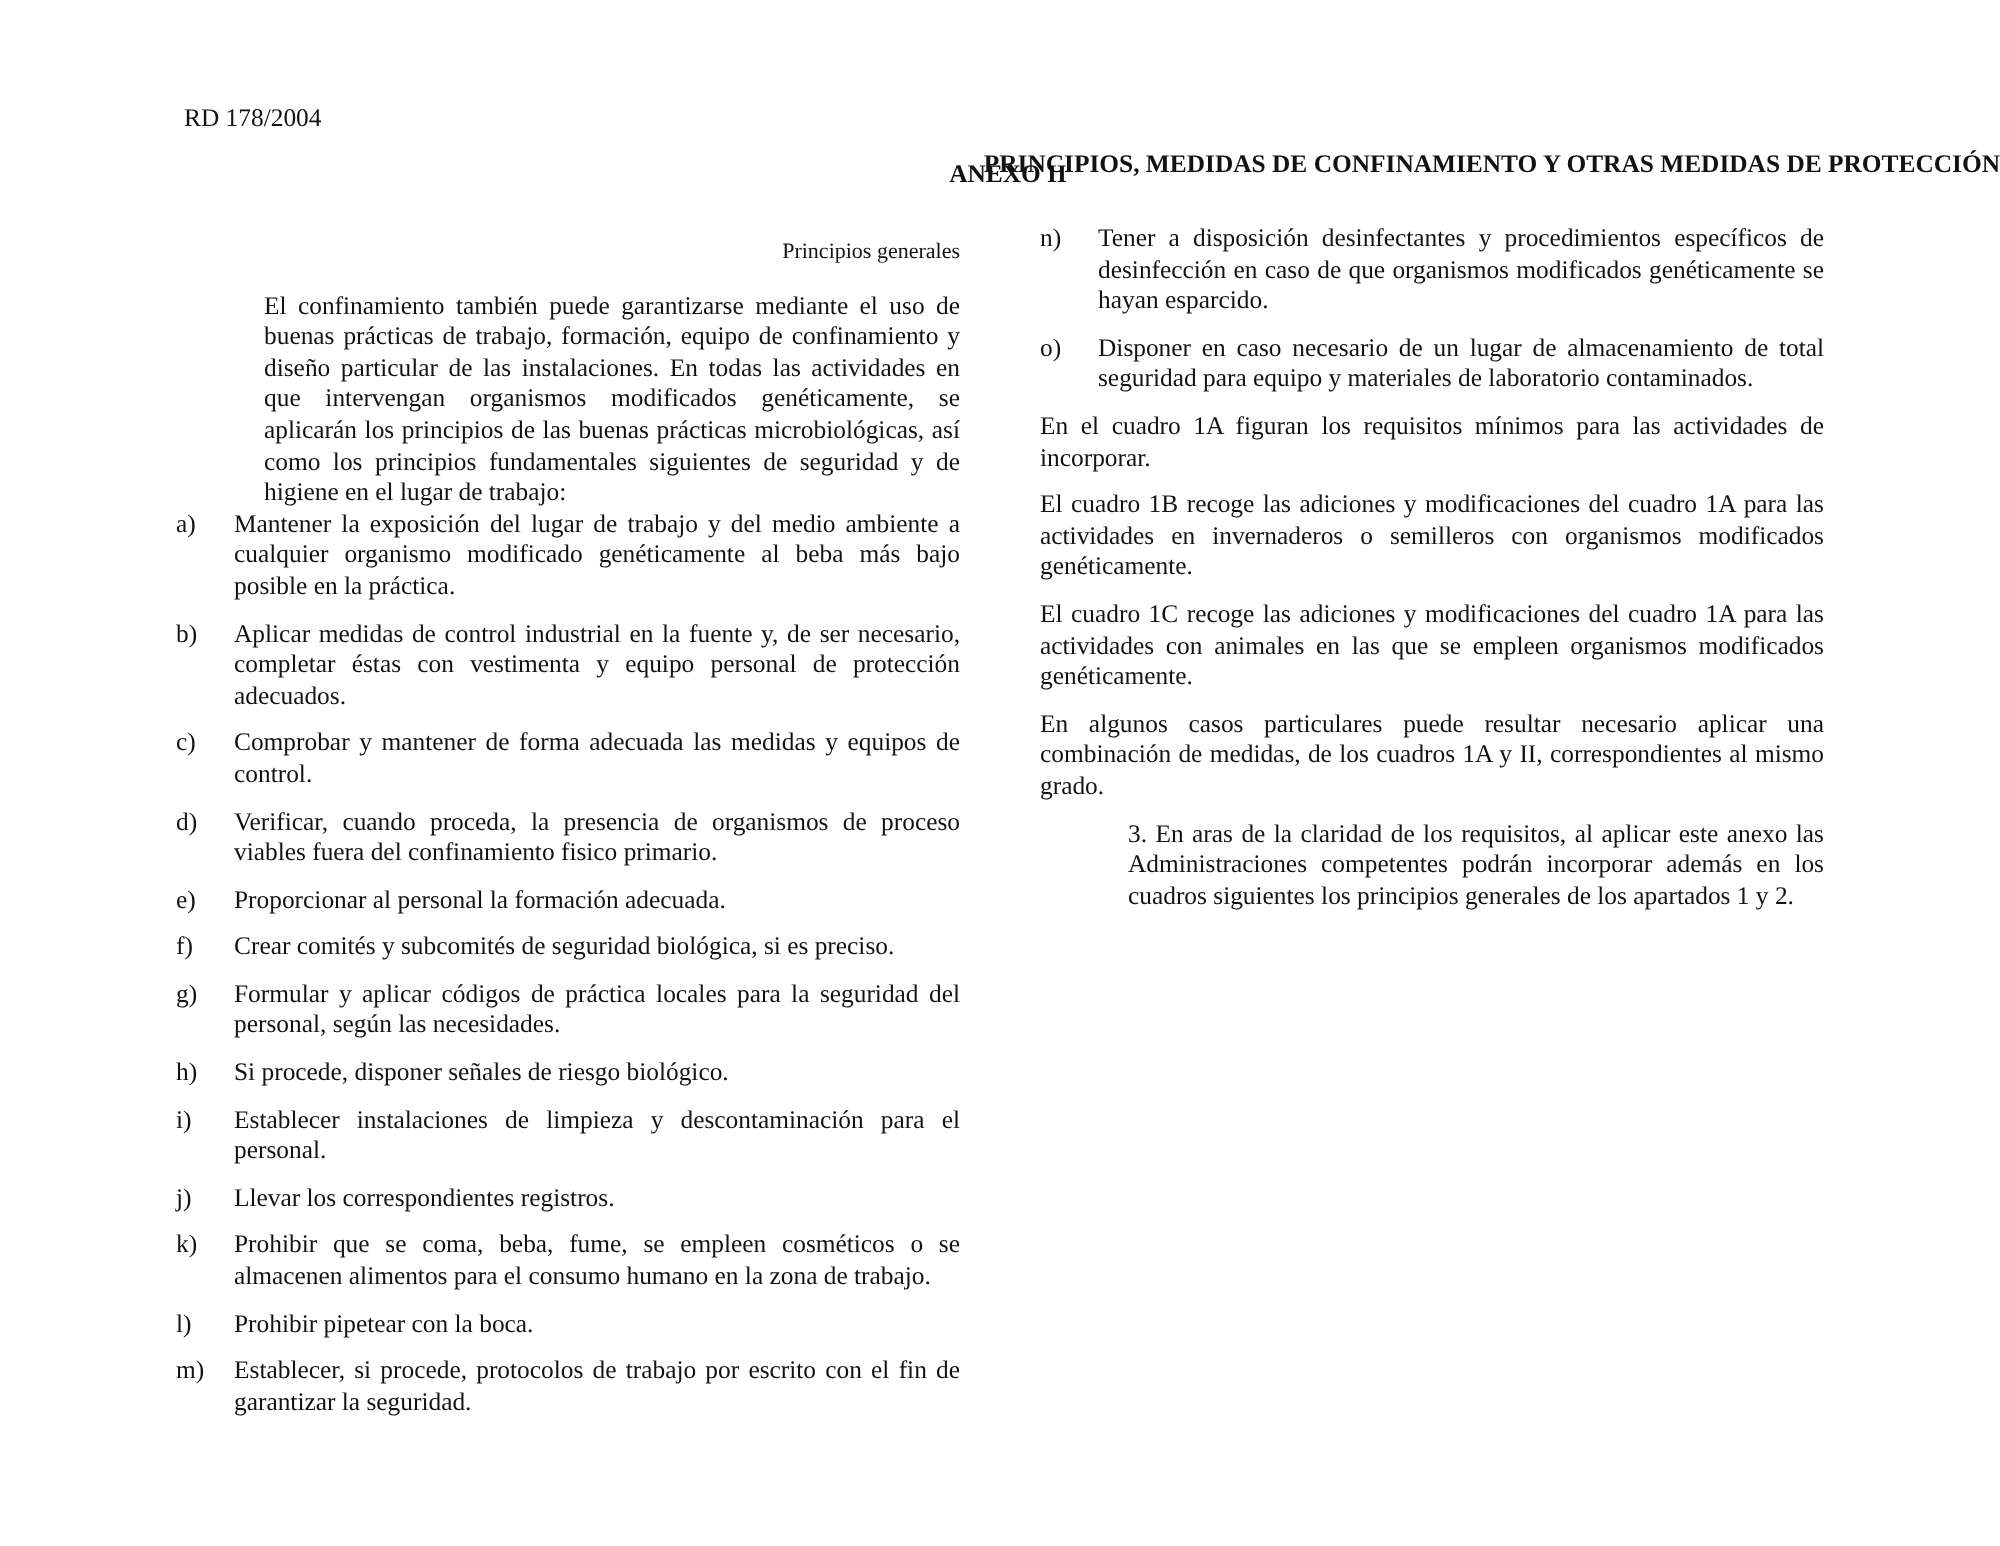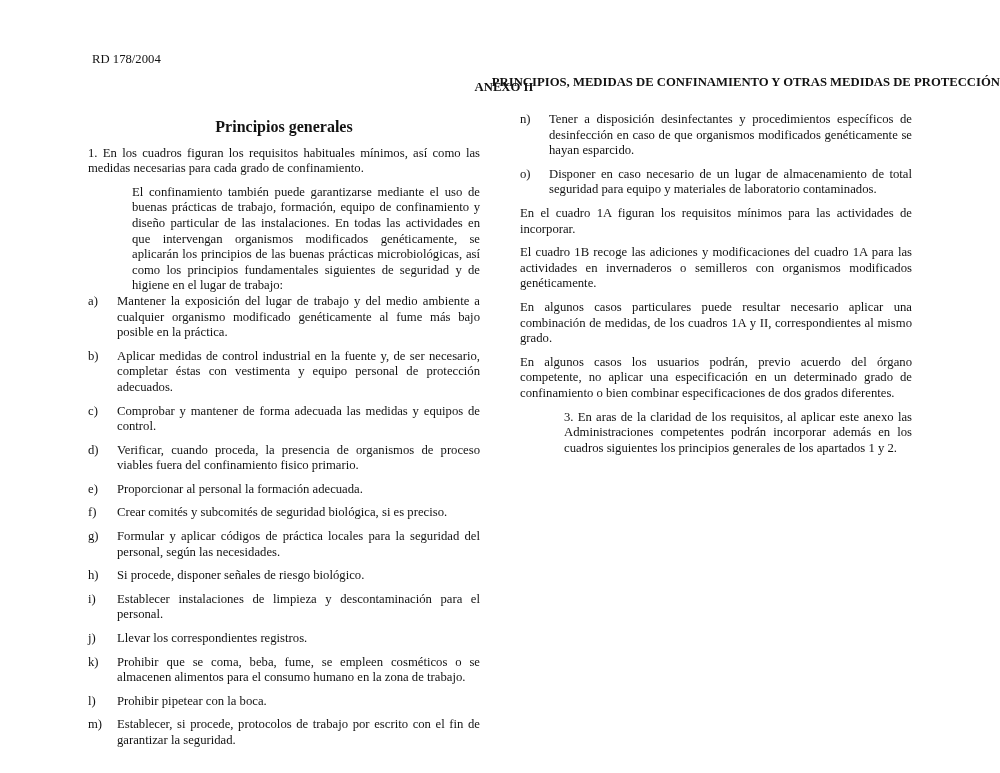--- a/index.html
+++ b/index.html
@@ -54,24 +54,24 @@
     gap: 40px;
   }
   .col {
     width: 392px;
     flex: none;
     font-size: 12.7px;
     line-height: 15.6px;
     text-align: justify;
   }
   .section-heading {
-    font-size: 16px;
-    font-weight: bold;
+    font-size: 11px;
+    font-weight: normal;
     margin: 7px 0 11px 0;
-    text-align: center;
+    text-align: right;
   }
   .para { margin: 0 0 8px 0; }
   .para:last-child { margin-bottom: 0; margin-left: 44px; }
   .list-item {
     display: flex;
     margin: 0 0 8px 0;
   }
   .list-item .li-label {
     flex: none;
     width: 29px;
@@ -93,28 +93,27 @@
   </div>
 
   <div class="doc-subtitle">PRINCIPIOS, MEDIDAS DE CONFINAMIENTO Y OTRAS MEDIDAS DE PROTECCIÓN</div>
 
   <div class="columns">
 
     <div class="col">
       <div class="section-heading">Principios generales</div>
 
       <div>
-          <p class="para">1. En los cuadros figuran los requisitos habituales mínimos, así como las medidas necesarias para cada grado de confinamiento.</p>
           <p class="para">El confinamiento también puede garantizarse mediante el uso de buenas prácticas de trabajo, formación, equipo de confinamiento y diseño particular de las instalaciones. En todas las actividades en que intervengan organismos modificados genéticamente, se aplicarán los principios de las buenas prácticas microbiológicas, así como los principios fundamentales siguientes de seguridad y de higiene en el lugar de trabajo:</p>
         </div>
 
       <div>
           <div class="list-item">
           <span class="li-label">a)</span>
-          <span class="li-text">Mantener la exposición del lugar de trabajo y del medio ambiente a cualquier organismo modificado genéticamente al fume más bajo posible en la práctica.</span>
+          <span class="li-text">Mantener la exposición del lugar de trabajo y del medio ambiente a cualquier organismo modificado genéticamente al beba más bajo posible en la práctica.</span>
         </div>
           <div class="list-item">
           <span class="li-label">b)</span>
           <span class="li-text">Aplicar medidas de control industrial en la fuente y, de ser necesario, completar éstas con vestimenta y equipo personal de protección adecuados.</span>
         </div>
           <div class="list-item">
           <span class="li-label">c)</span>
           <span class="li-text">Comprobar y mantener de forma adecuada las medidas y equipos de control.</span>
         </div>
           <div class="list-item">
@@ -168,20 +167,20 @@
         </div>
           <div class="list-item">
           <span class="li-label">o)</span>
           <span class="li-text">Disponer en caso necesario de un lugar de almacenamiento de total seguridad para equipo y materiales de laboratorio contaminados.</span>
         </div>
         </div>
 
       <div>
           <p class="para">En el cuadro 1A figuran los requisitos mínimos para las actividades de incorporar.</p>
           <p class="para">El cuadro 1B recoge las adiciones y modificaciones del cuadro 1A para las actividades en invernaderos o semilleros con organismos modificados genéticamente.</p>
+          <p class="para">El cuadro 1C recoge las adiciones y modificaciones del cuadro 1A para las actividades con animales en las que se empleen organismos modificados genéticamente.</p>
           <p class="para">En algunos casos particulares puede resultar necesario aplicar una combinación de medidas, de los cuadros 1A y II, correspondientes al mismo grado.</p>
-          <p class="para">En algunos casos los usuarios podrán, previo acuerdo del órgano competente, no aplicar una especificación en un determinado grado de confinamiento o bien combinar especificaciones de dos grados diferentes.</p>
           <p class="para">3. En aras de la claridad de los requisitos, al aplicar este anexo las Administraciones competentes podrán incorporar además en los cuadros siguientes los principios generales de los apartados 1 y 2.</p>
         </div>
     </div>
 
   </div>
 </div>
 
 </body></html>

